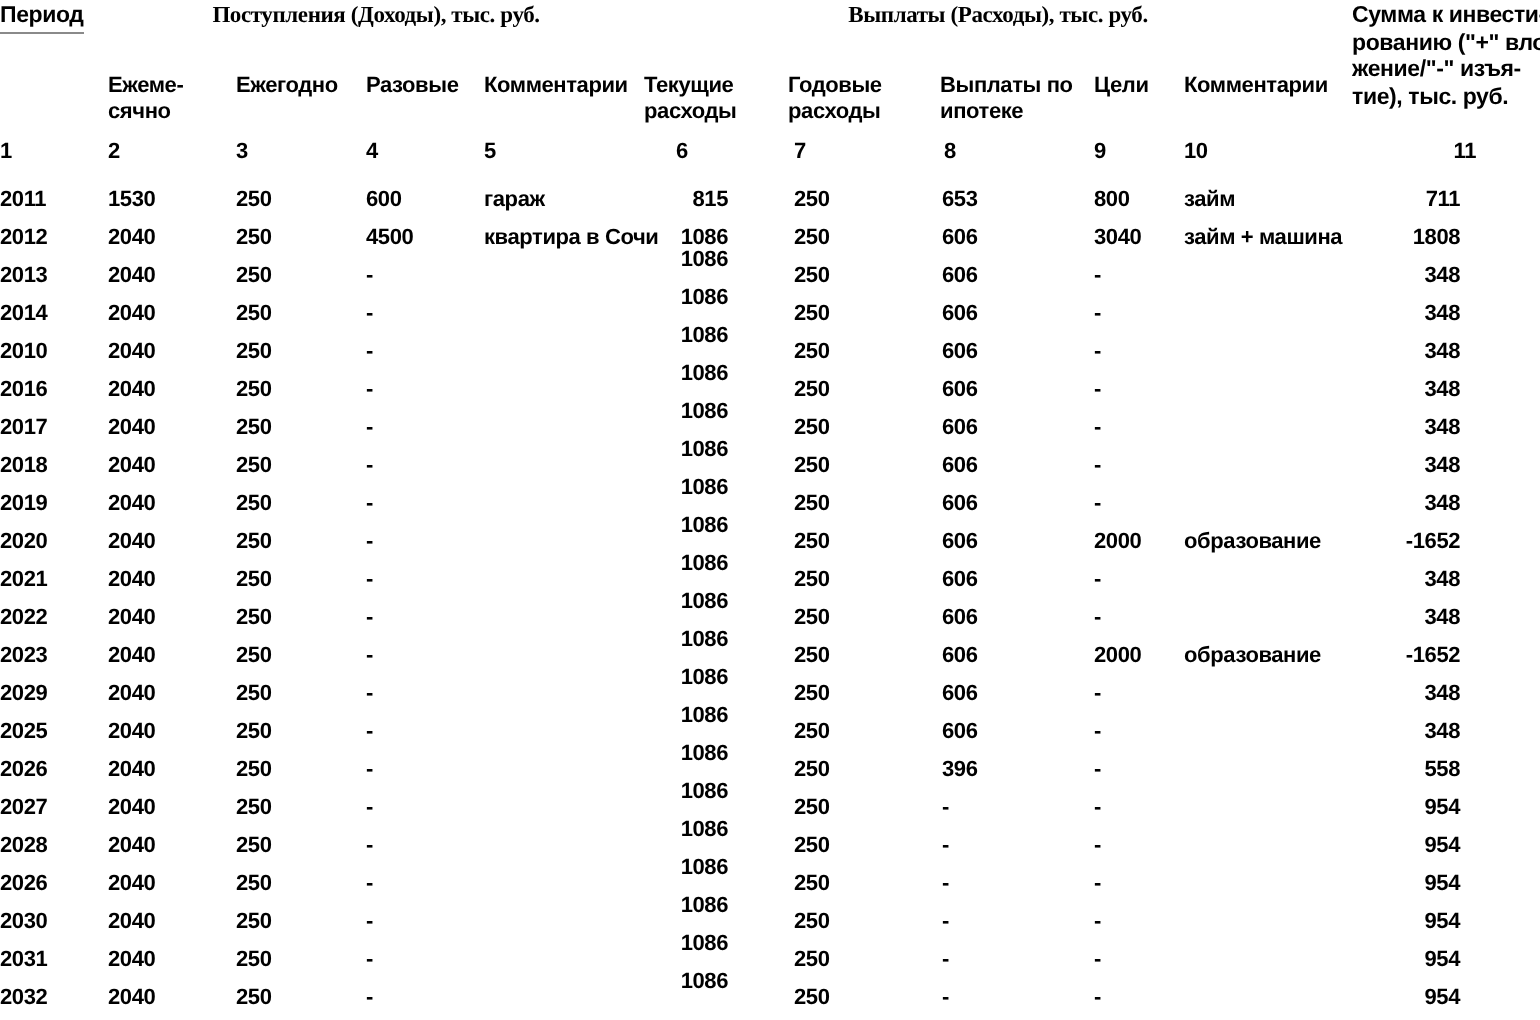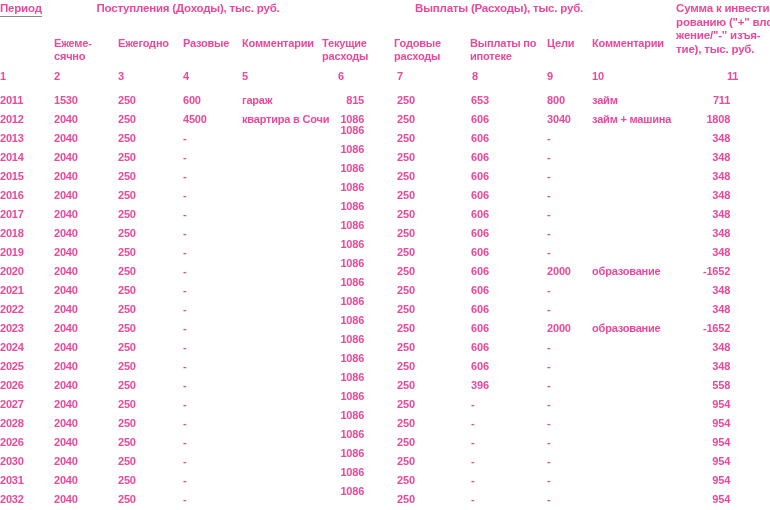--- a/index.html
+++ b/index.html
@@ -1,21 +1,21 @@
 <!DOCTYPE html>
 <html><head>
 <meta charset="utf-8">
 <style>
   html, body { margin: 0; padding: 0; background: #ffffff; }
   #page {
     position: relative;
     width: 770px;
     height: 510px;
     background: #ffffff;
-    color: #ec4899;
+    color: #000000;
     font-family: "Liberation Sans", sans-serif;
     font-weight: bold;
     overflow: hidden;
   }
   table {
     border-collapse: collapse;
     table-layout: fixed;
     width: 770px;
   }
   th, td {
@@ -25,21 +25,21 @@
     white-space: nowrap;
     overflow: visible;
     text-align: left;
     font-size: 11px;
     letter-spacing: -0.2px;
   }
   
   tr.group-row { height: 34px; }
   tr.group-row th { vertical-align: top; font-size: 11.5px; padding-top: 2px; }
   th.period-h span { display: inline-block; border-bottom: 1px solid #8a8a8a; padding-bottom: 2px; }
-  th.income-h, th.expenses-h { text-align: center; }
+  th.income-h, th.expenses-h { text-align: center; font-family: Liberation Serif, serif; }
   th.invest-h {
     vertical-align: top;
     white-space: pre;
     font-size: 11px;
     line-height: 13.5px;
     padding-top: 1px;
     text-align: left;
   }
   tr.sub-row { height: 34px; }
   tr.sub-row th {
@@ -170,21 +170,21 @@
           <td class="col4">-</td>
           <td class="col5"></td>
           <td class="col6"><span class="raised">1086</span></td>
           <td class="col7">250</td>
           <td class="col8">606</td>
           <td class="col9">-</td>
           <td class="col10"></td>
           <td class="col11">348</td>
         </tr>
         <tr class="data-row">
-          <td class="col1">2015</td>
+          <td class="col1">2010</td>
           <td class="col2">2040</td>
           <td class="col3">250</td>
           <td class="col4">-</td>
           <td class="col5"></td>
           <td class="col6"><span class="raised">1086</span></td>
           <td class="col7">250</td>
           <td class="col8">606</td>
           <td class="col9">-</td>
           <td class="col10"></td>
           <td class="col11">348</td>
@@ -287,21 +287,21 @@
           <td class="col4">-</td>
           <td class="col5"></td>
           <td class="col6"><span class="raised">1086</span></td>
           <td class="col7">250</td>
           <td class="col8">606</td>
           <td class="col9">2000</td>
           <td class="col10">образование</td>
           <td class="col11">-1652</td>
         </tr>
         <tr class="data-row">
-          <td class="col1">2024</td>
+          <td class="col1">2029</td>
           <td class="col2">2040</td>
           <td class="col3">250</td>
           <td class="col4">-</td>
           <td class="col5"></td>
           <td class="col6"><span class="raised">1086</span></td>
           <td class="col7">250</td>
           <td class="col8">606</td>
           <td class="col9">-</td>
           <td class="col10"></td>
           <td class="col11">348</td>

